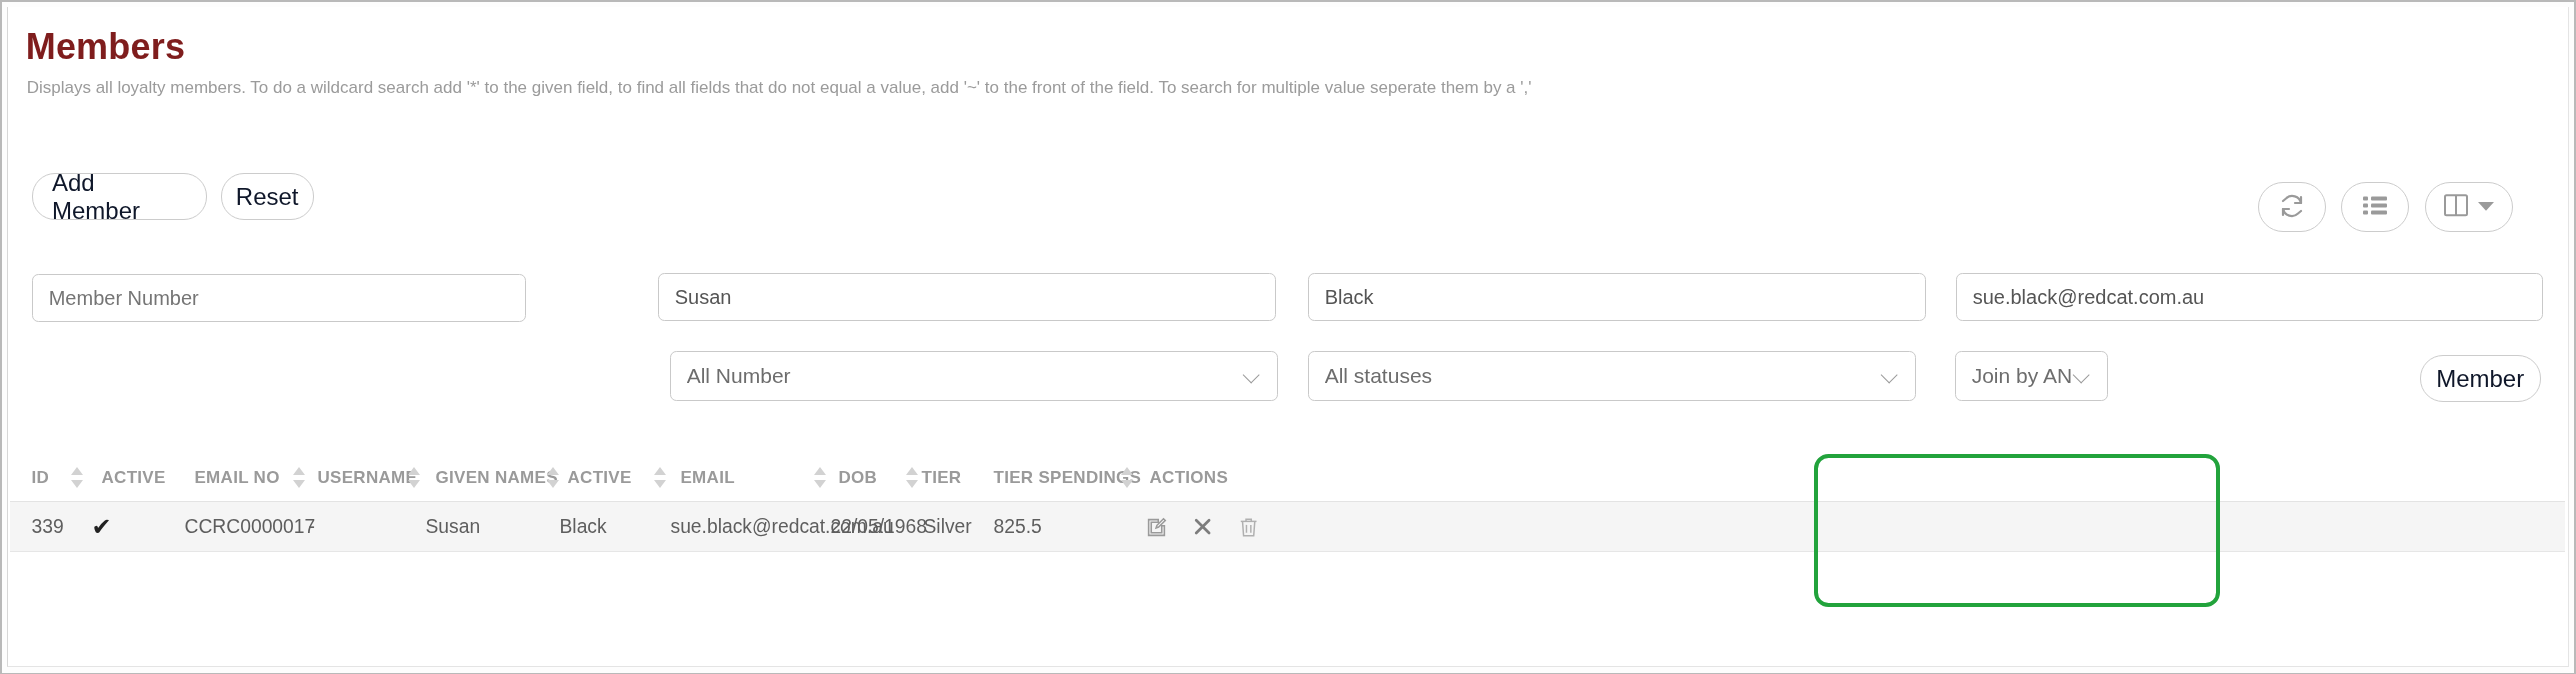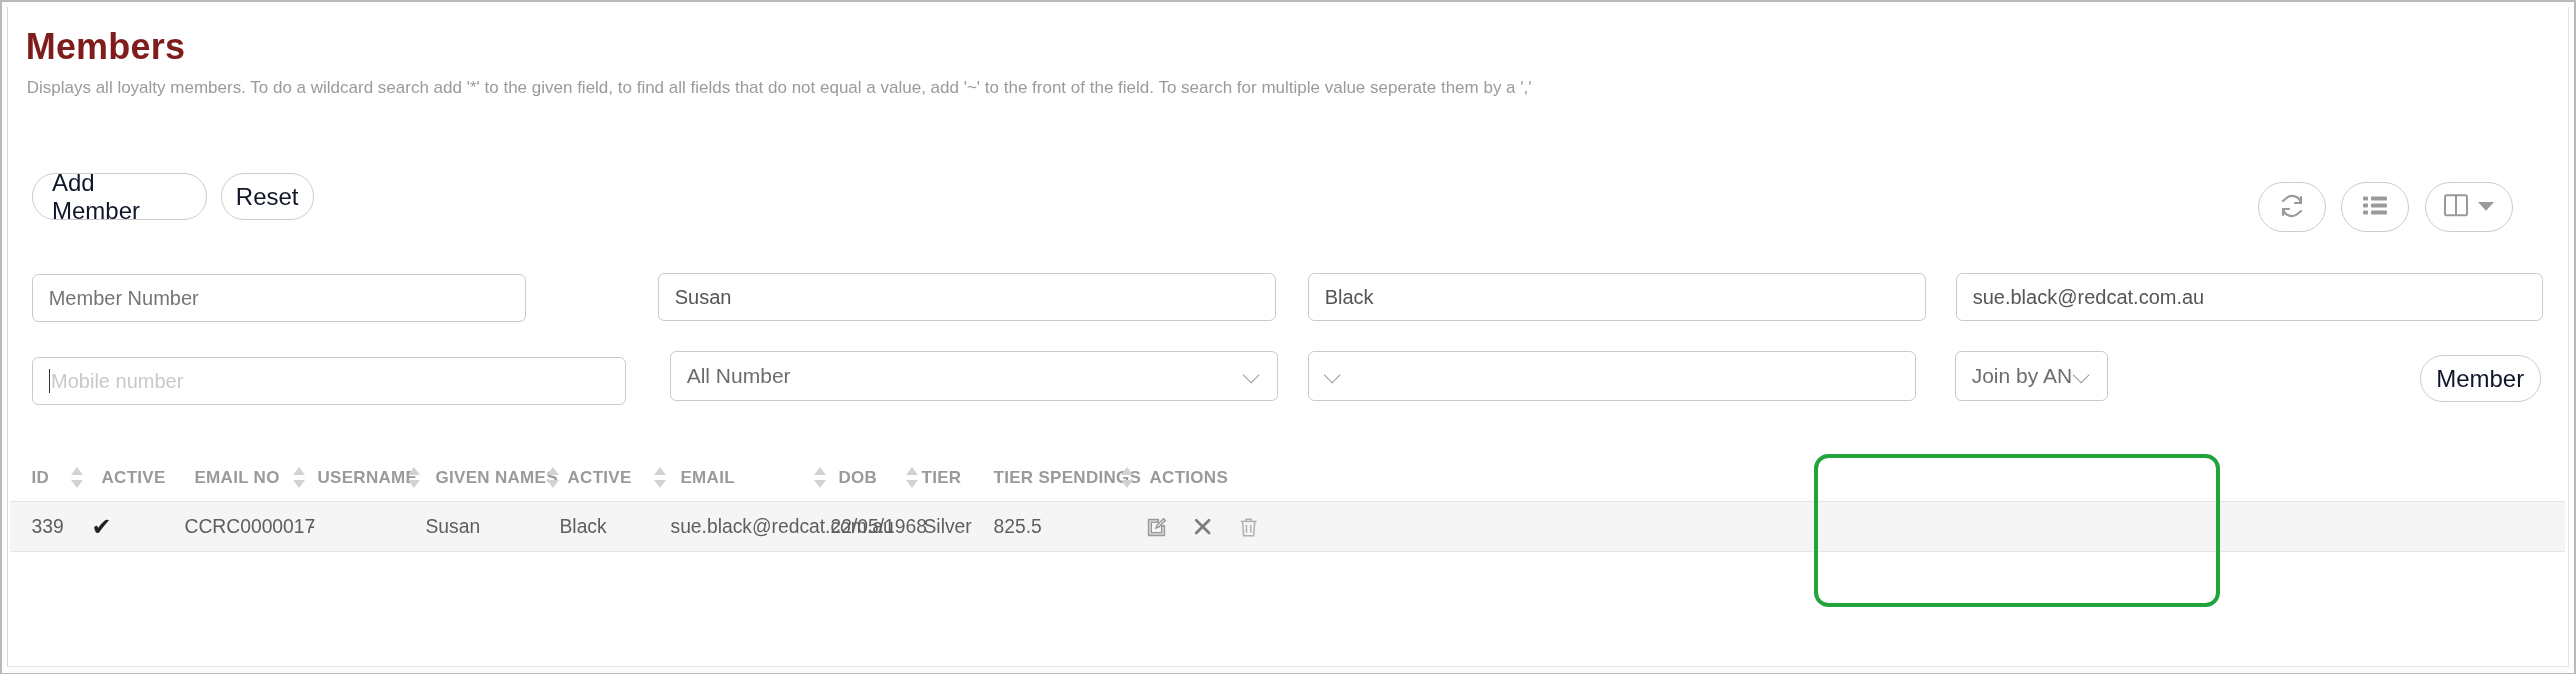--- a/index.html
+++ b/index.html
@@ -298,31 +298,28 @@
             <polygon points="0,0 20,0 10,11" fill="#9a9a9a"></polygon>
           </svg>
       </span>
     </div>
 
     <input class="field" id="f-member-number" type="text" placeholder="Member Number" style="">
     <input class="field" id="f-given-names" type="text" placeholder="Given Names" value="Susan" style="">
     <input class="field" id="f-surname" type="text" placeholder="Surname" value="Black" style="">
     <input class="field" id="f-email" type="text" placeholder="Email" value="sue.black@redcat.com.au" style="">
 
-    <div class="field placeholder-only" id="f-mobile">
-      <span class="caret"></span>
-        <span>Mobile number</span>
-    </div>
 
     <div class="select-field" id="f-groups">
       <span class="sel-text">All Number</span>
       <span class="chev"></span>
     </div>
 
     <div class="select-field" id="f-statuses">
+      <span class="sel-text">All statuses</span>
       <span class="chev"></span>
     </div>
 
     <div class="select-field" id="f-joinby">
       <span class="sel-text">Join by AN</span>
       <span class="chev"></span>
     </div>
 
     <div class="pill-btn" id="search-btn">Member</div>
 

